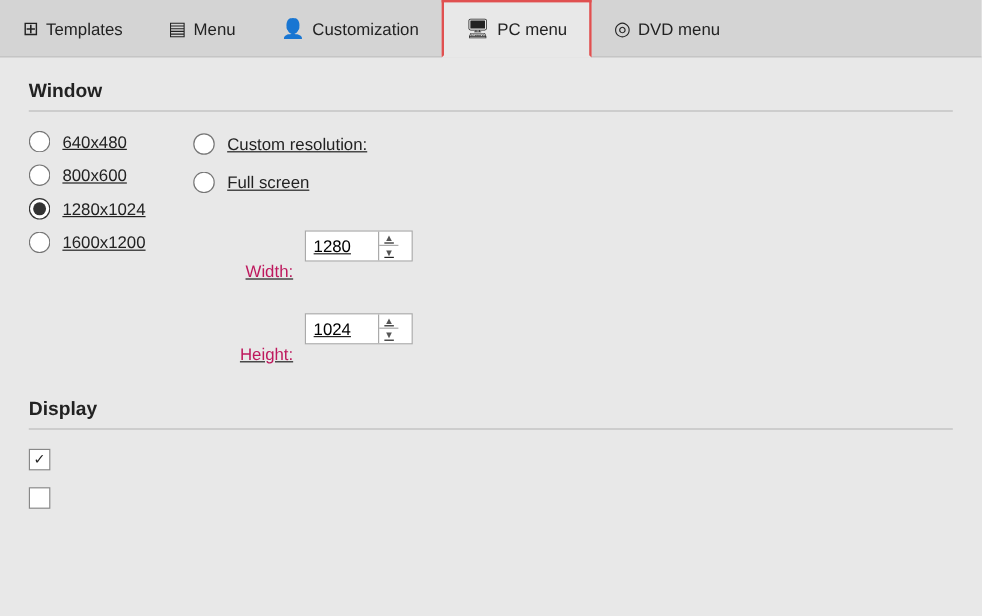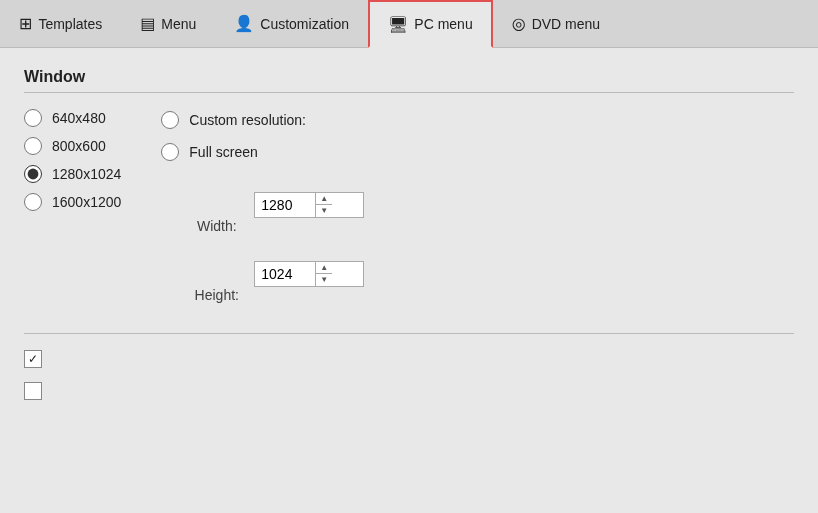--- a/index.html
+++ b/index.html
@@ -58,20 +58,21 @@
       border: none;
       border-top: 1px solid #bbb;
       margin-bottom: 16px;
     }
 
     
     .window-section {
       display: flex;
       gap: 40px;
       margin-bottom: 30px;
+      text-decoration: underline;
     }
 
     .radio-group {
       display: flex;
       flex-direction: column;
       gap: 10px;
     }
 
     .radio-item {
       display: flex;
@@ -101,31 +102,31 @@
 
     .field-row {
       display: flex;
       align-items: center;
       gap: 10px;
       margin-left: 28px;
     }
 
     .field-label {
       width: 55px;
-      text-align: center;
-      color: #404040;
+      text-align: right;
+      color: #be185d;
       margin-top: 43px;
     }
 
     .spinbox {
       display: flex;
       align-items: center;
       border: 1px solid #aaa;
       background: #fff;
-      width: 110px;
+      width: 90px;
       height: 26px;
     }
     .spinbox input {
       border: none;
       outline: none;
       width: 60px;
       padding: 2px 6px;
       font-size: 14px;
       background: transparent;
     }
@@ -257,20 +258,21 @@
           <div class="spinbox-arrows">
             <div class="spinbox-arrow">▲</div>
             <div class="spinbox-arrow">▼</div>
           </div>
         </div>
       </div>
     </div>
   </div>
 
   <div class="display-section">
+    <div class="section-title">Display</div>
     <hr class="section-divider">
 
     <label class="checkbox-item">
       <div class="custom-checkbox">✓</div>
     </label>
 
     <label class="checkbox-item">
       <div class="custom-checkbox"></div>
     </label>
   </div>

